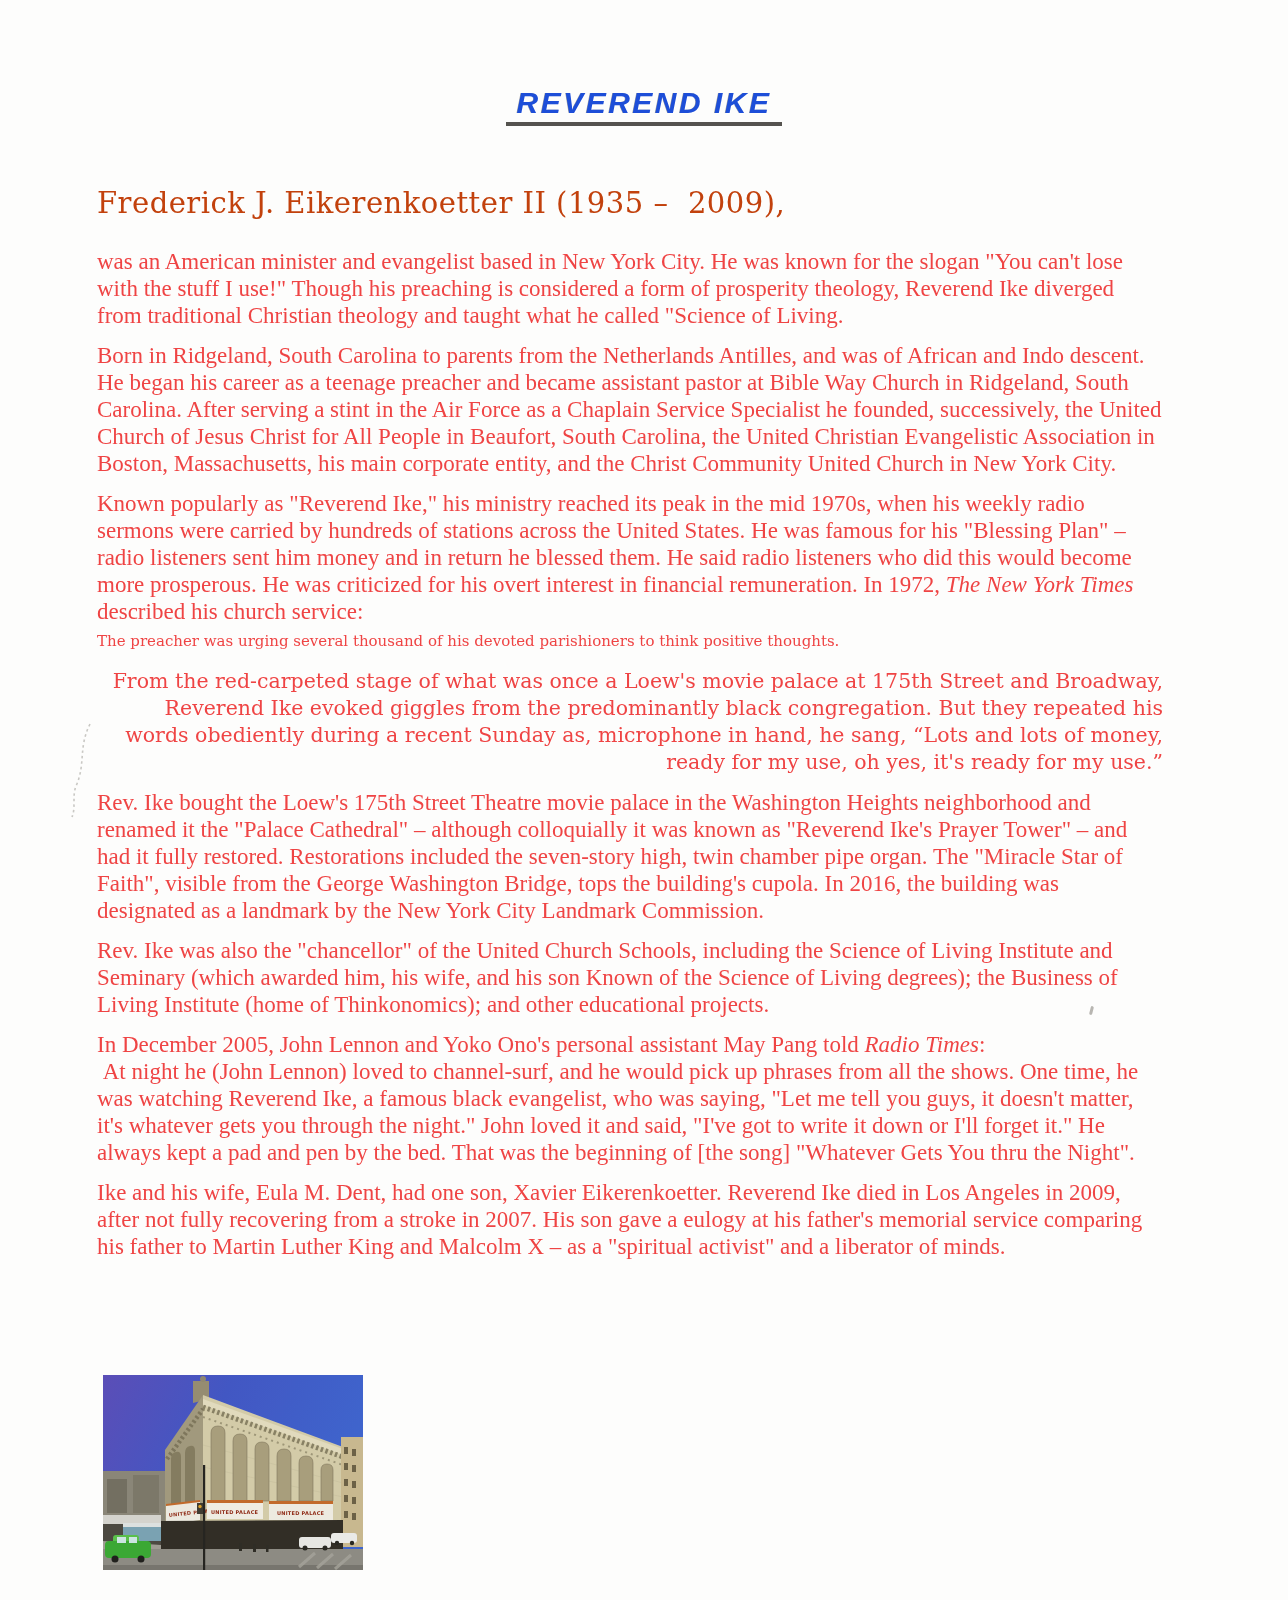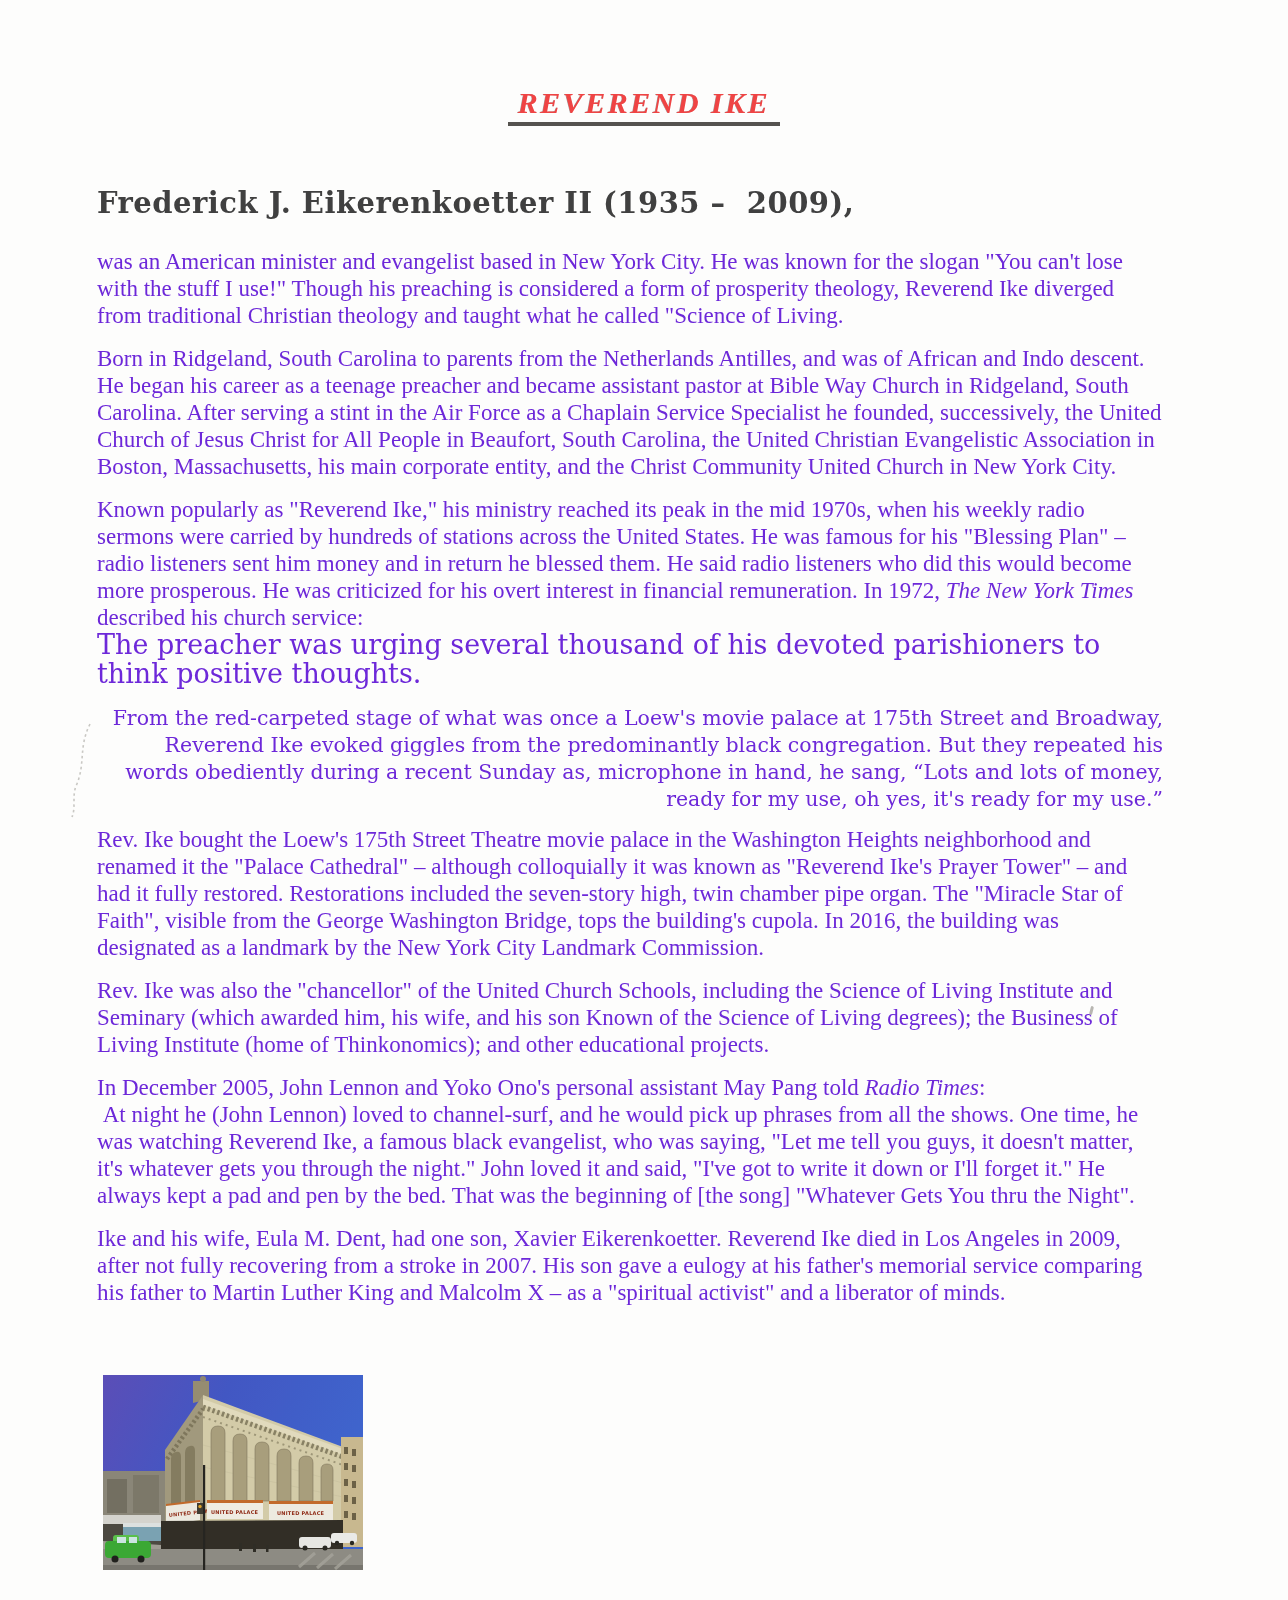--- a/index.html
+++ b/index.html
@@ -9,39 +9,39 @@
     width: 1288px; height: 1600px;
     margin: 0 auto;
     background: #fdfdfc;
     font-family: "Liberation Serif", serif;
     color: #3e3e3c;
     overflow: hidden;
   }
   .title-band { position: absolute; top: 86px; left: 0; width: 100%; text-align: center; }
   .doc-title {
     display: inline-block;
-    font-family: Liberation Serif, serif;
+    font-family: Liberation Sans, sans-serif;
     font-style: italic; font-weight: 700;
     font-size: 30px; letter-spacing: 2.5px;
-    color: #ef4444;
+    color: #1d4ed8;
     padding: 0 10px 2px 10px;
     border-bottom: 4px solid #55534f;
     text-shadow: 1px 1px 0 rgba(255,255,255,0.75), -0.5px -0.5px 0 rgba(70,70,68,0.5);
   }
   .content { position: absolute; top: 186px; left: 97px; width: 1066px; }
   .doc-heading {
     margin: 0 0 28px 0;
     font-family: "DejaVu Serif", serif;
-    font-weight: 700;
+    font-weight: 400;
     font-size: 29px; letter-spacing: 0.5px;
-    color: #404040;
-  }
-  p.para { margin: 16px 0 13px 0; font-size: 23px; line-height: 27px; color: #6d28d9; }
+    color: #c2410c;
+  }
+  p.para { margin: 4px 0 13px 0; font-size: 23px; line-height: 27px; color: #ef4444; }
   p.para.wide { font-family: "DejaVu Serif", serif; font-size: 20.5px; text-align: right; }
-  span.wide { font-family: "DejaVu Serif", serif; font-size: 27px; }
+  span.wide { font-family: "DejaVu Serif", serif; font-size: 15px; }
   em { font-style: italic; }
   .photo-wrap { position: absolute; left: 103px; top: 1375px; width: 260px; height: 195px; }
   .photo-wrap svg { display: block; filter: blur(0.4px) saturate(1.05) contrast(0.97); }
   .artifact-squiggle { position: absolute; left: 66px; top: 720px; }
   .artifact-speck {
     position: absolute; left: 1090px; top: 1006px;
     width: 3px; height: 9px; border-radius: 2px;
     background: #b8b6b1; transform: rotate(14deg);
   }
   .marquee-label {

